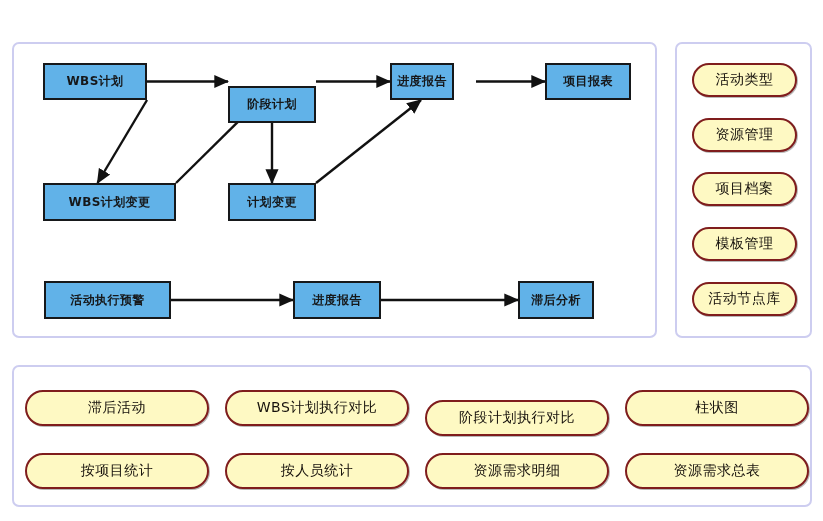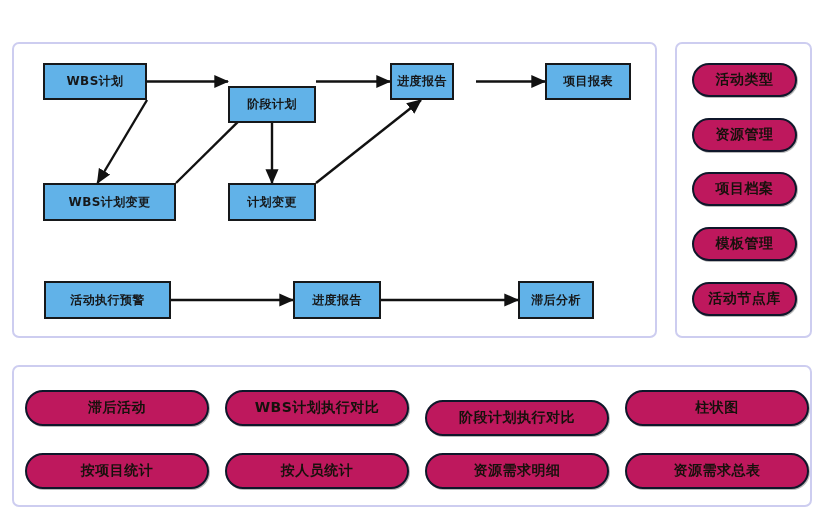--- a/index.html
+++ b/index.html
@@ -56,29 +56,29 @@
     position: absolute;
     left: 0; top: 0;
     width: 823px; height: 521px;
     z-index: 2;
     pointer-events: none;
   }
 
   
   .pill {
     position: absolute;
-    background: #be185d;
-    border: 2px solid #0f172a;
+    background: #fef9c3;
+    border: 2px solid #7f1d1d;
     border-radius: 18px;
     box-sizing: border-box;
     display: flex;
     align-items: center;
     justify-content: center;
     color: #16110c;
-    font-weight: bold;
+    font-weight: normal;
     font-size: 14px;
     letter-spacing: 0.5px;
     white-space: nowrap;
     box-shadow: 1px 1px 0 rgba(0,0,0,0.28);
   }
   .pill.side   { left: 692px; width: 105px; height: 34px; border-radius: 17px; }
   .pill.bottom { width: 184px; height: 36px; border-radius: 18px; }
 </style>
 </head>
 <body>

